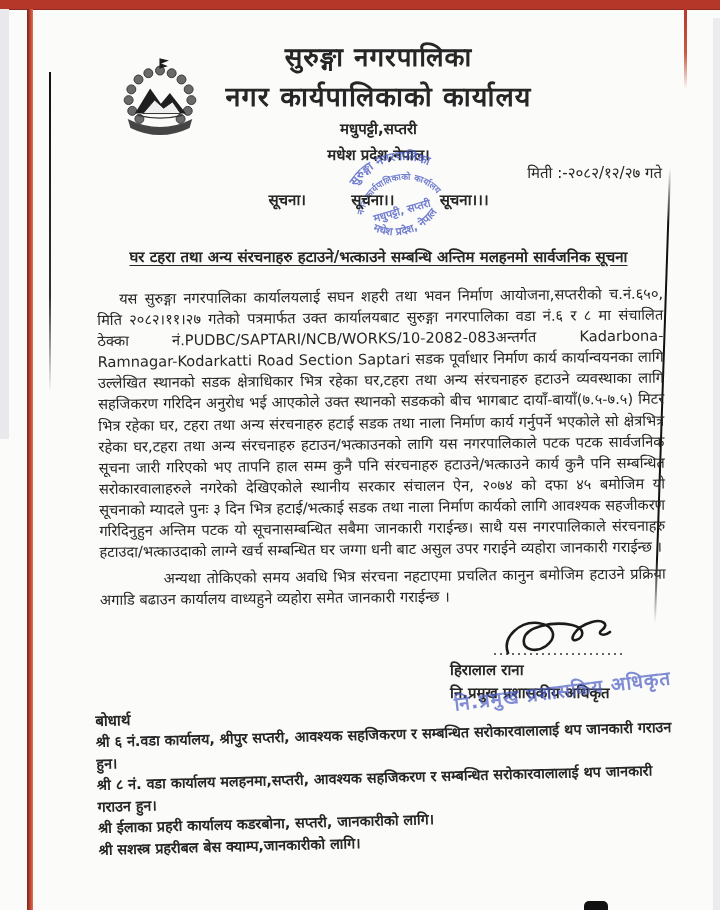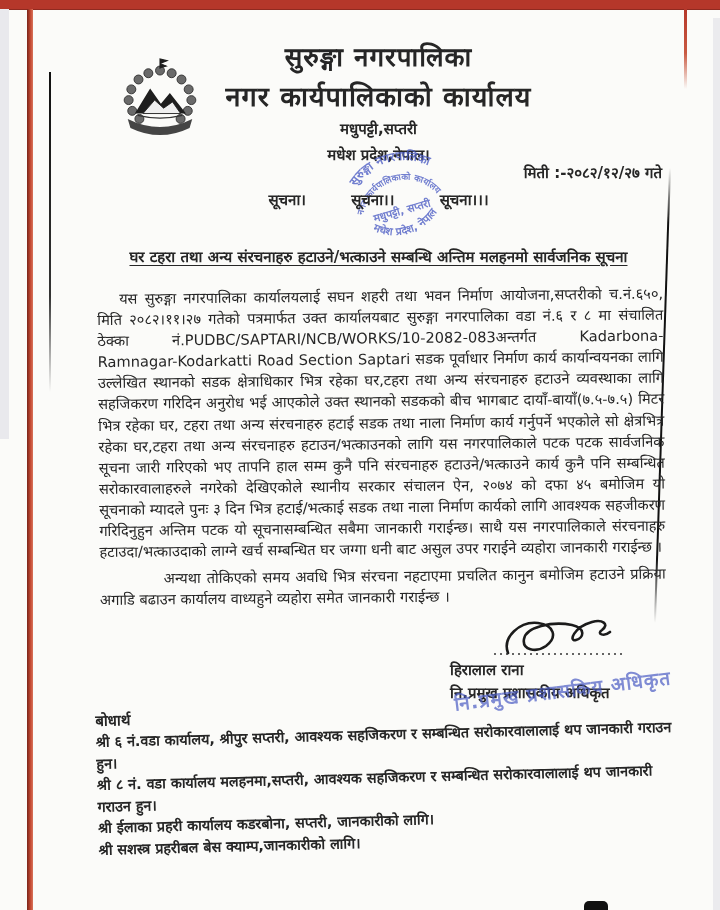--- a/index.html
+++ b/index.html
@@ -24,21 +24,21 @@
     background:linear-gradient(#b5372a,#c95a42 55%,rgba(201,90,66,0));}
   .bottom-mark{position:absolute;left:584px;top:901px;width:24px;height:9px;background:#111;border-radius:5px 5px 0 0;}
   
   .letterhead{position:absolute;left:95px;top:38px;width:567px;text-align:center;}
   .muni{font-size:26px;font-weight:bold;margin:0;letter-spacing:1px;}
   .office{font-size:27px;font-weight:bold;margin:3px 0 0;letter-spacing:1px;}
   .addr{font-size:15px;font-weight:bold;margin-top:5px;line-height:21px;}
   .logo{position:absolute;left:113px;top:58px;width:94px;height:86px;}
   .round-stamp{position:absolute;left:320px;top:120px;width:152px;height:140px;
     transform:rotate(-16deg);opacity:.78;}
-  .date-line{position:absolute;right:58px;top:162px;font-size:15px;font-weight:bold;margin-left:28px;}
+  .date-line{position:absolute;right:58px;top:162px;font-size:15px;font-weight:normal;margin-left:28px;}
   .notice-line{position:absolute;left:95px;top:189px;width:567px;text-align:center;font-size:15px;font-weight:bold;}
   .notice-line span{margin:0 20px;}
   .notice-title{position:absolute;left:95px;top:246px;width:567px;text-align:center;
     font-size:15px;font-weight:bold;text-decoration:underline;text-underline-offset:3px;}
   
   .body-text{position:absolute;left:97px;top:288px;width:566px;font-size:14.6px;line-height:21.1px;
     text-align:justify;transform:rotate(-0.55deg);transform-origin:left top;}
   .body-text p{margin:0;}
   .p1{text-indent:22px;}
   .p2{text-indent:64px;margin-top:6px !important;}

